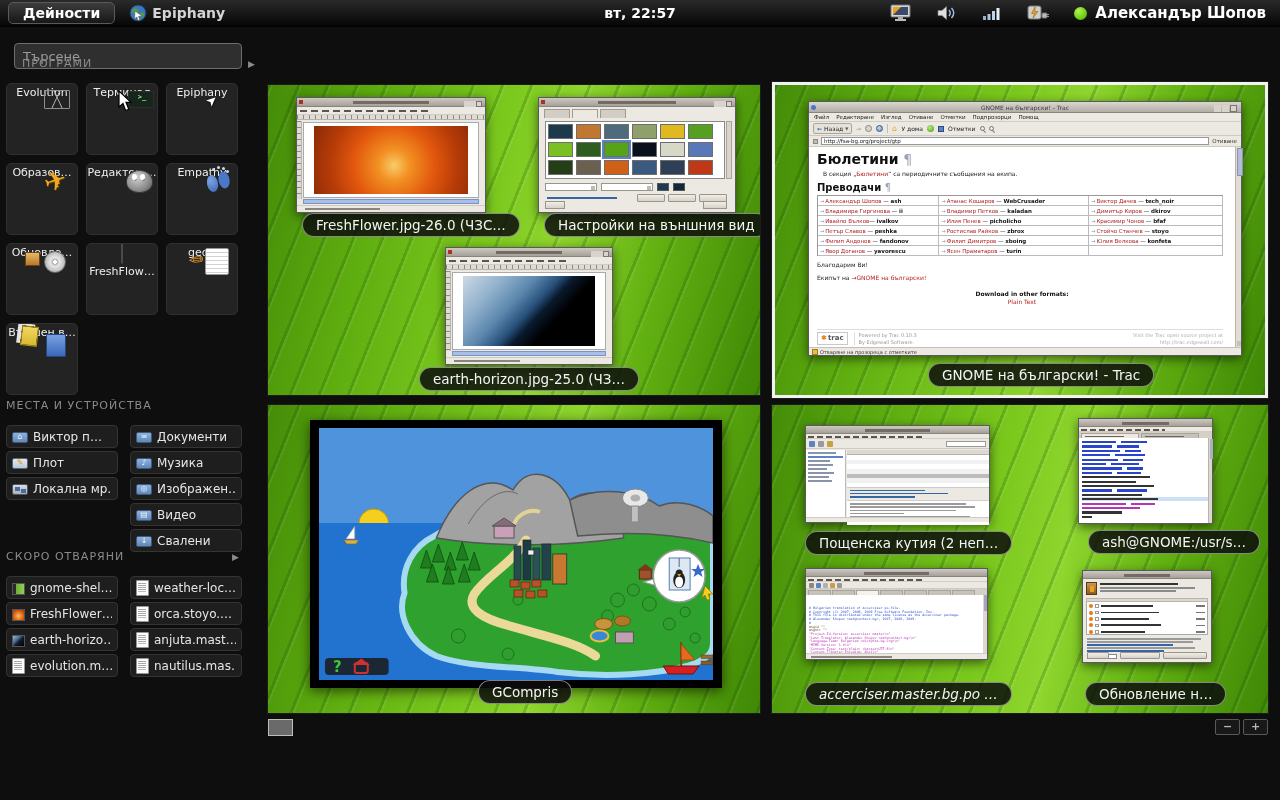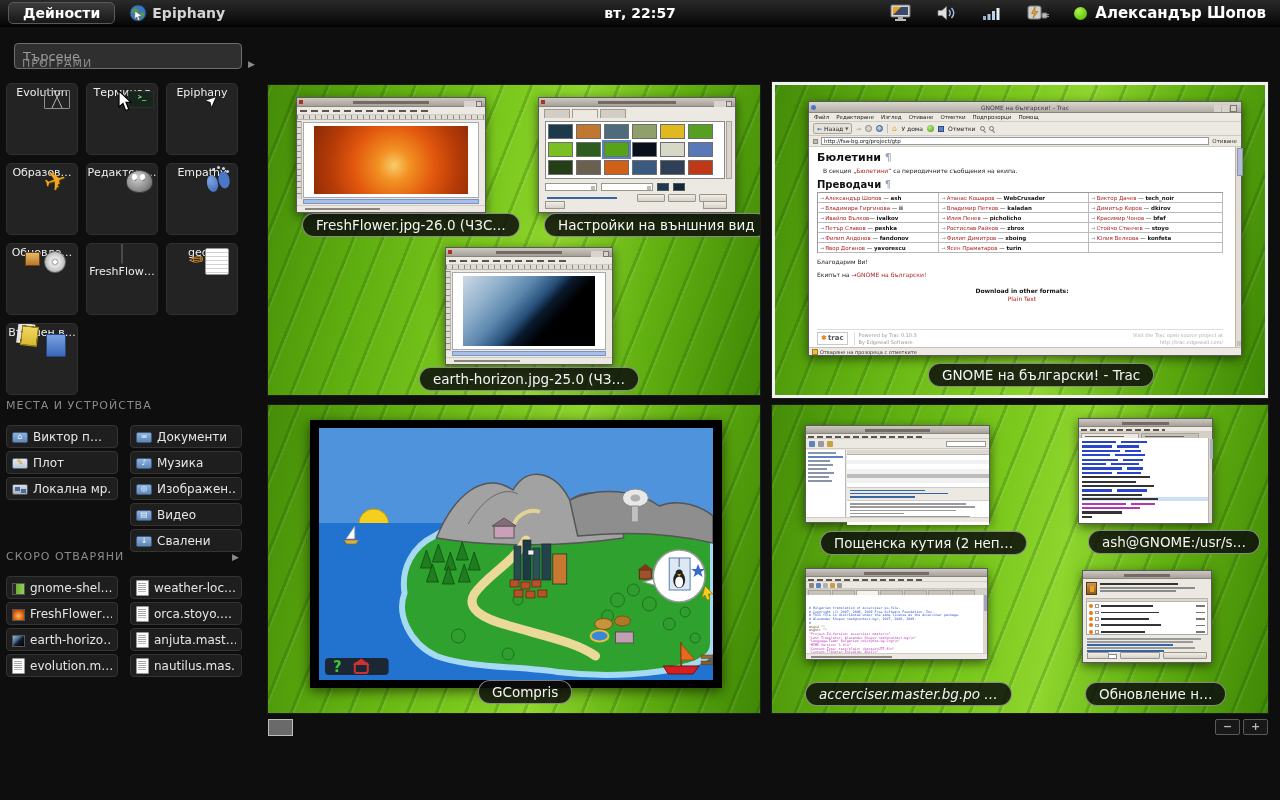--- a/index.html
+++ b/index.html
@@ -224,21 +224,21 @@
   .url-input { flex:1; height:8px; background:#fff; border:1px solid #979797; font-size:5.5px;
     color:#222; line-height:7px; padding-left:2px; white-space:nowrap; overflow:hidden; }
   .url-go { font-size:5.5px; color:#333; }
   .bw-page { position:absolute; left:0; right:6px; top:45px; bottom:8px; background:#fff;
     overflow:hidden; padding:4px 8px 0 8px; }
   .bw-scroll { position:absolute; right:0; top:45px; bottom:8px; width:6px; background:#e2ded6;
     border-left:1px solid #b8b4ac; }
   .bw-scroll::before { content:""; position:absolute; left:0.5px; top:1px; width:4px; height:26px;
     background:#b4bcd8; border:1px solid #8a92b8; }
   .bw-scroll::after { content:""; position:absolute; left:0.5px; bottom:1px; width:4px; height:5px; background:#c6c2ba; }
-  .h1 { font-size:11px; font-weight:bold; color:#111; }
+  .h1 { font-size:14px; font-weight:bold; color:#111; }
   .pil { color:#9aa4b4; font-weight:normal; }
   .para { font-size:6px; color:#222; margin:3px 0 5px 6px; }
   .red { color:#b22222; }
   .h2 { font-size:10px; font-weight:bold; color:#111; margin:2px 0 2px 0; }
   .tr-grid { display:grid; grid-template-columns:30% 37% 33%; border-top:1px solid #999;
     border-left:1px solid #999; width:99%; margin-top:1px; background:#fff; }
   .tr-cell { border-right:1px solid #bbb; border-bottom:1px solid #bbb; font-size:5.5px;
     padding:1.5px 2px; white-space:nowrap; overflow:hidden; color:#222; }
   .tr-cell::before { content:"→"; color:#7a92b4; font-size:5px; margin-right:1px; }
   .tr-grid .tr-cell:last-child::before { content:""; }
@@ -1063,21 +1063,21 @@
         <span class="up-bar"></span>
           <span class="tb"></span>
       </div>
       <div class="up-btns">
         <span class="up-btn" style="width:22px;"></span>
         <span class="up-btn" style="width:40px; margin-left:auto;"></span>
         <span class="up-btn" style="width:44px;"></span>
       </div>
     </div>
 
-    <span class="wlabel" style="left:48px; top:126px;">Пощенска кутия (2 неп…</span>
+    <span class="wlabel" style="left:33px; top:126px;">Пощенска кутия (2 неп…</span>
     <span class="wlabel" style="left:316px; top:125px;">ash@GNOME:/usr/s…</span>
     <span class="wlabel" style="left:33px; top:277px;font-style:italic;">accerciser.master.bg.po …</span>
     <span class="wlabel" style="left:313px; top:277px;">Обновление н…</span>
   </div>
 
   <div class="ws-indicator"></div>
   <div class="ws-btn minus">−</div>
   <div class="ws-btn plus">+</div>
 
   <svg class="mouse-cursor" width="17" height="23" viewBox="0 0 17 23">

